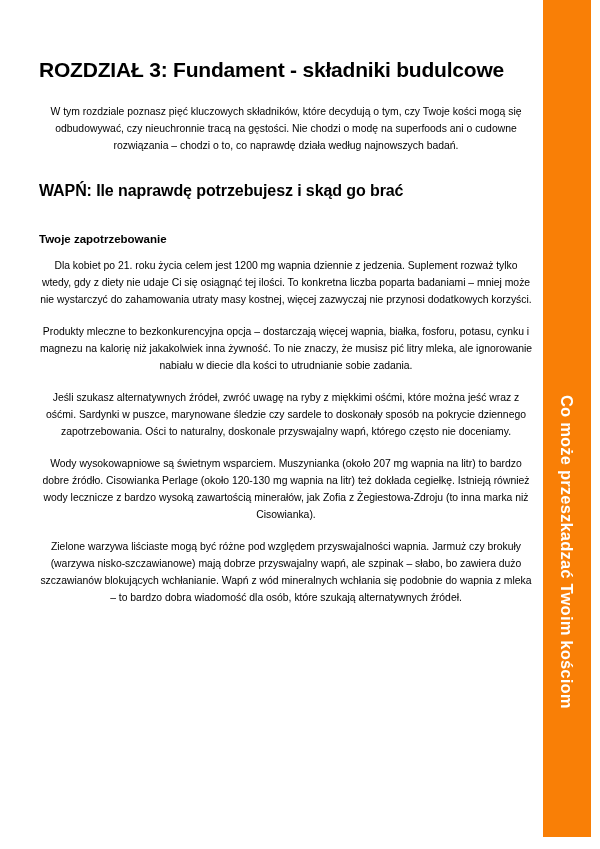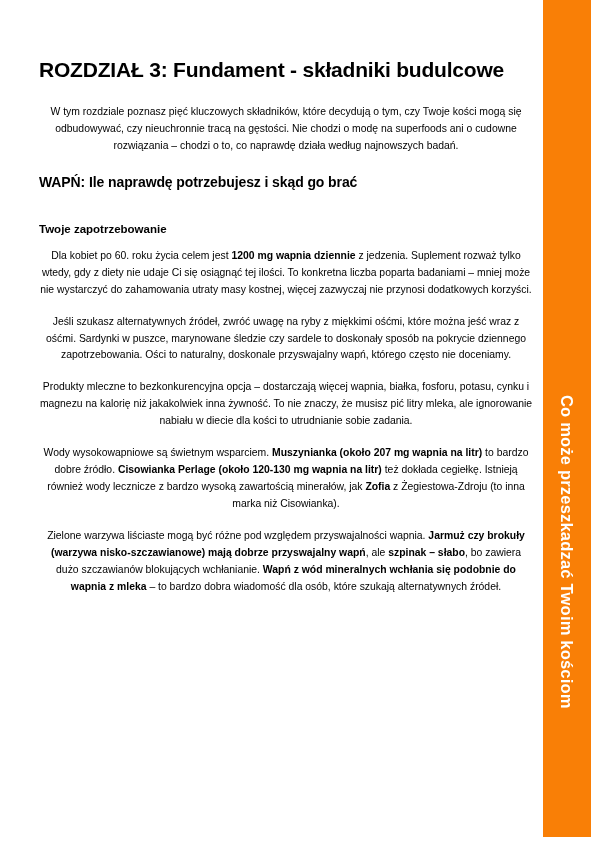--- a/index.html
+++ b/index.html
@@ -35,24 +35,24 @@
   .chapter-title {
     font-size: 21px;
     font-weight: bold;
     line-height: 1.32;
     letter-spacing: -0.2px;
     margin: 0 0 20px 0;
     color: #000;
   }
 
   .h2 {
-    font-size: 14px;
+    font-size: 16px;
     font-weight: bold;
     line-height: 1.3;
-    margin: 18px 0 16px 0;
+    margin: 26px 0 16px 0;
     letter-spacing: -0.1px;
     color: #000;
   }
 
   .h3 {
     font-size: 11.5px;
     font-weight: bold;
     line-height: 1.3;
     margin: 31px 0 11px 0;
     color: #000;
@@ -61,21 +61,21 @@
   p.para {
     font-size: 10.4px;
     line-height: 1.63;
     margin: 0 0 15px 0;
     color: #000;
     text-align: center;
   }
 
   p.para:last-child { margin-bottom: 4px; }
 
-  .b { font-weight: bold; }
+  .b { font-weight: normal; }
 
   
   #side-tab {
     position: absolute;
     left: 543px;
     top: 0px;
     width: 48px;
     height: 837px;
     background: #f97f06;
     overflow: hidden;
@@ -111,27 +111,27 @@
   <div id="content">
 
     <h1 class="chapter-title">ROZDZIAŁ 3: Fundament - składniki budulcowe</h1>
 
     <p class="para">W tym rozdziale poznasz pięć kluczowych składników, które decydują o tym, czy Twoje kości mogą się odbudowywać, czy nieuchronnie tracą na gęstości. Nie chodzi o modę na superfoods ani o cudowne rozwiązania – chodzi o to, co naprawdę działa według najnowszych badań.</p>
 
     <h2 class="h2">WAPŃ: Ile naprawdę potrzebujesz i skąd go brać</h2>
 
     <h3 class="h3">Twoje zapotrzebowanie</h3>
 
-    <p class="para"><span>Dla kobiet po 60. roku życia celem jest </span><span class="b">1200 mg wapnia dziennie</span><span> z jedzenia. Suplement rozważ tylko wtedy, gdy z diety nie udaje Ci się osiągnąć tej ilości. To konkretna liczba poparta badaniami – mniej może nie wystarczyć do zahamowania utraty masy kostnej, więcej zazwyczaj nie przynosi dodatkowych korzyści.</span></p>
+    <p class="para"><span>Dla kobiet po 21. roku życia celem jest </span><span class="b">1200 mg wapnia dziennie</span><span> z jedzenia. Suplement rozważ tylko wtedy, gdy z diety nie udaje Ci się osiągnąć tej ilości. To konkretna liczba poparta badaniami – mniej może nie wystarczyć do zahamowania utraty masy kostnej, więcej zazwyczaj nie przynosi dodatkowych korzyści.</span></p>
 
 
 
+    <p class="para">Produkty mleczne to bezkonkurencyjna opcja – dostarczają więcej wapnia, białka, fosforu, potasu, cynku i magnezu na kalorię niż jakakolwiek inna żywność. To nie znaczy, że musisz pić litry mleka, ale ignorowanie nabiału w diecie dla kości to utrudnianie sobie zadania.</p>
+
     <p class="para">Jeśli szukasz alternatywnych źródeł, zwróć uwagę na ryby z miękkimi ośćmi, które można jeść wraz z ośćmi. Sardynki w puszce, marynowane śledzie czy sardele to doskonały sposób na pokrycie dziennego zapotrzebowania. Ości to naturalny, doskonale przyswajalny wapń, którego często nie doceniamy.</p>
-
-    <p class="para">Produkty mleczne to bezkonkurencyjna opcja – dostarczają więcej wapnia, białka, fosforu, potasu, cynku i magnezu na kalorię niż jakakolwiek inna żywność. To nie znaczy, że musisz pić litry mleka, ale ignorowanie nabiału w diecie dla kości to utrudnianie sobie zadania.</p>
 
     <p class="para"><span>Wody wysokowapniowe są świetnym wsparciem. </span><span class="b">Muszynianka (około 207 mg wapnia na litr)</span><span> to bardzo dobre źródło. </span><span class="b">Cisowianka Perlage (około 120-130 mg wapnia na litr)</span><span> też dokłada cegiełkę. Istnieją również wody lecznicze z bardzo wysoką zawartością minerałów, jak </span><span class="b">Zofia</span><span> z Żegiestowa-Zdroju (to inna marka niż Cisowianka).</span></p>
 
     <p class="para"><span>Zielone warzywa liściaste mogą być różne pod względem przyswajalności wapnia. </span><span class="b">Jarmuż czy brokuły (warzywa nisko-szczawianowe) mają dobrze przyswajalny wapń</span><span>, ale </span><span class="b">szpinak – słabo</span><span>, bo zawiera dużo szczawianów blokujących wchłanianie. </span><span class="b">Wapń z wód mineralnych wchłania się podobnie do wapnia z mleka</span><span> – to bardzo dobra wiadomość dla osób, które szukają alternatywnych źródeł.</span></p>
 
   </div>
 
   <div id="side-tab" style="background: rgb(249, 127, 6);">
     <div id="side-tab-label" style="color: rgb(255, 255, 255);">Co może przeszkadzać Twoim kościom</div>
   </div>

